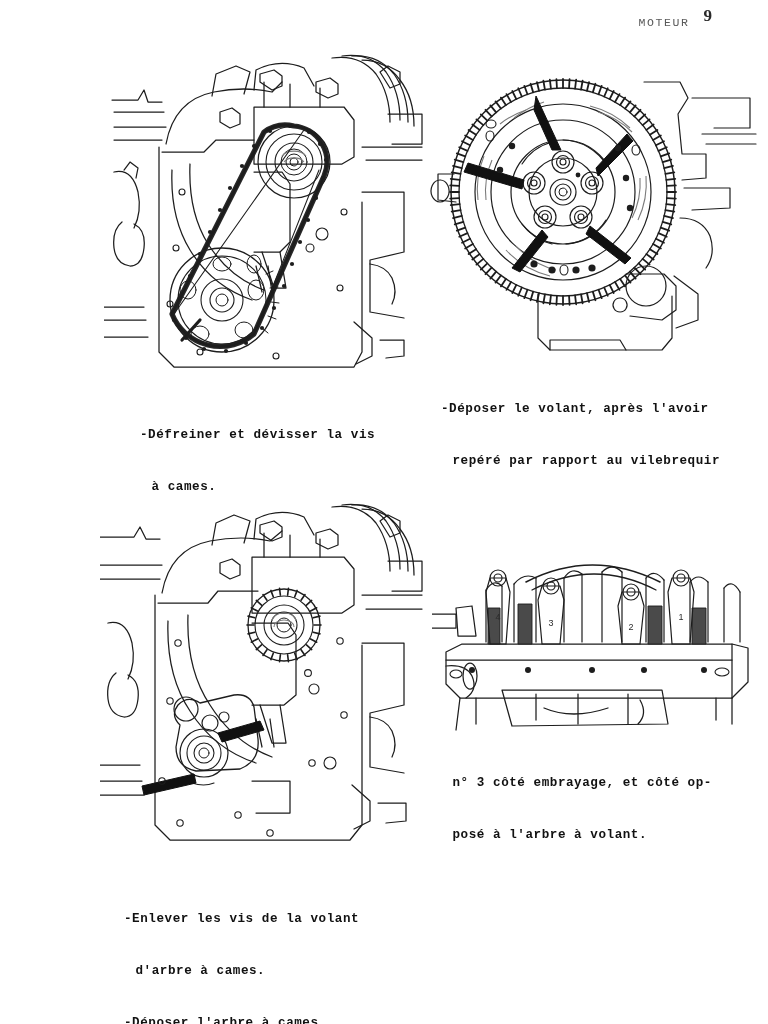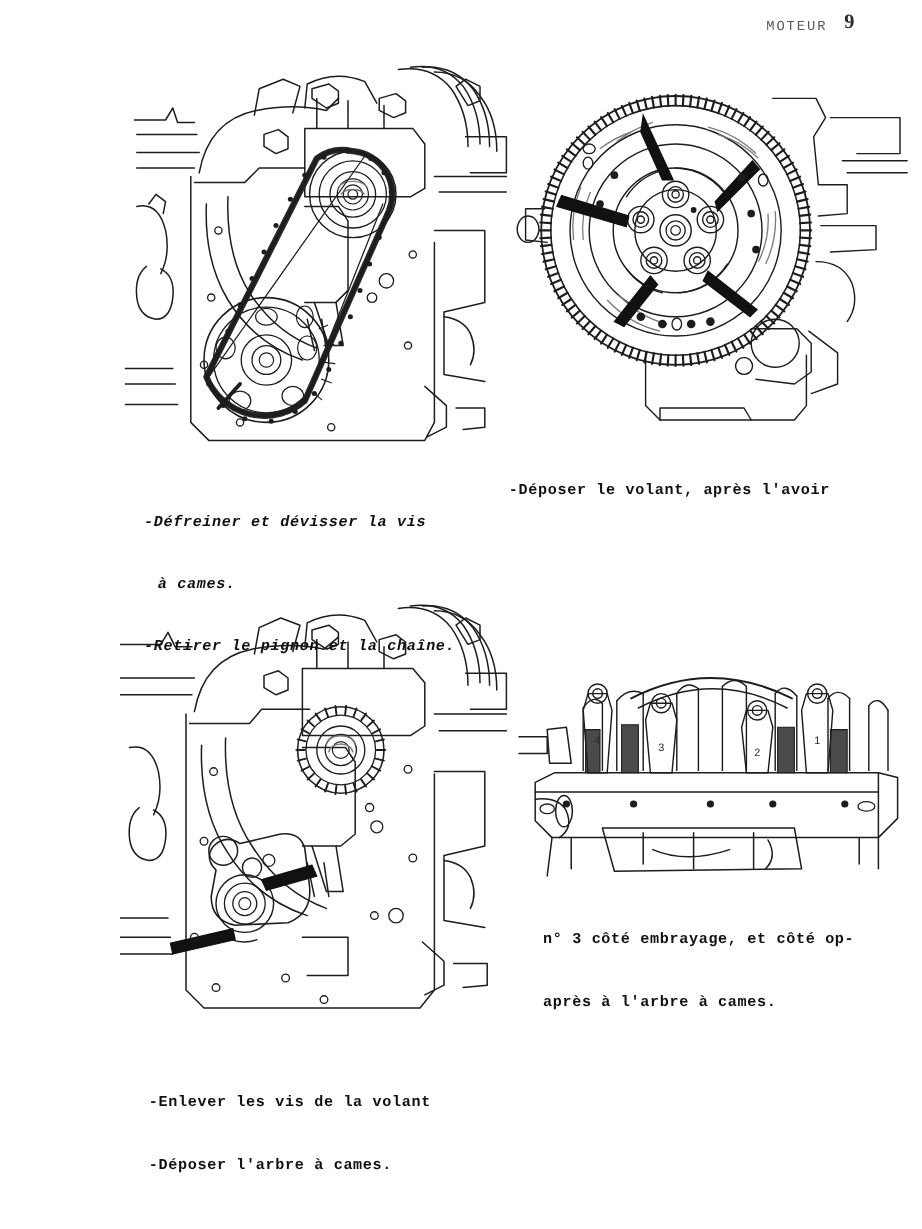--- a/index.html
+++ b/index.html
@@ -13,21 +13,21 @@
     font-family: "Liberation Mono", "DejaVu Sans Mono", monospace;
     color: #1b1b1b;
     overflow: hidden;
   }
 
   
   .page-header {
     position: absolute;
     top: 6px; right: 56px;
     display: flex;
-    align-items: center;
+    align-items: flex-start;
   }
   .header-title {
     font-size: 11.5px;
     letter-spacing: 1.6px;
     color: #5a5a5a;
     margin-top: 10px;
   }
   .page-number {
     font-size: 17px;
     font-weight: bold;
@@ -52,22 +52,22 @@
     line-height: 17.4px;
     letter-spacing: 0.55px;
     color: #111;
     white-space: pre;
     font-weight: bold;
     font-family: "Liberation Mono", "DejaVu Sans Mono", monospace;
   }
   .caption .ln { display: block; }
   .caption .ln.ind { padding-left: 11.5px; }
 
-  #cap-timing-chain { left: 120px; top: 392px; font-style: italic; }
-  #cap-flywheel     { left: 424px; top: 366px; }
+  #cap-timing-chain { left: 140px; top: 392px; }
+  #cap-flywheel     { left: 441px; top: 366px; }
   #cap-crankshaft   { left: 441px; top: 740px; }
   #cap-camshaft     { left: 124px; top: 876px; }
 
   
   #cap-flywheel { max-width: 327px; overflow: hidden; }
 
   .ink { stroke: #1d1d1d; fill: none; stroke-linecap: round; stroke-linejoin: round; }
   .hatch { stroke: #7b7b7b; stroke-width: 1.1; fill: none; }
   .arrow { fill: #111; stroke: #111; stroke-width: 1; }
 </style>
@@ -640,30 +640,31 @@
   <g class="ink" stroke-width="1.1">
     <ellipse cx="24" cy="126" rx="6" ry="4"></ellipse>
     <ellipse cx="290" cy="124" rx="7" ry="4"></ellipse>
   </g>
 </svg>
 </div>
 
 <div class="caption" id="cap-timing-chain">
   <span class="ln">-Défreiner et dévisser la vis</span>
   <span class="ln ind">à cames.</span>
-  <span class="ln">-Retirer le pignon et la chaîne.</span>
 </div>
 
 <div class="caption" id="cap-flywheel">
   <span class="ln">-Déposer le volant, après l'avoir</span>
+  <span class="ln ind">repéré par rapport au vilebrequir</span>
 </div>
 
 <div class="caption" id="cap-crankshaft">
   <span class="ln ind">n° 3 côté embrayage, et côté op-</span>
-  <span class="ln ind">après à l'arbre à cames.</span>
+  <span class="ln ind">posé à l'arbre à volant.</span>
   
   
 </div>
 
 <div class="caption" id="cap-camshaft">
   <span class="ln">-Enlever les vis de la volant</span>
+  <span class="ln ind">d'arbre à cames.</span>
   <span class="ln">-Déposer l'arbre à cames.</span>
 </div>
 
 </body></html>

